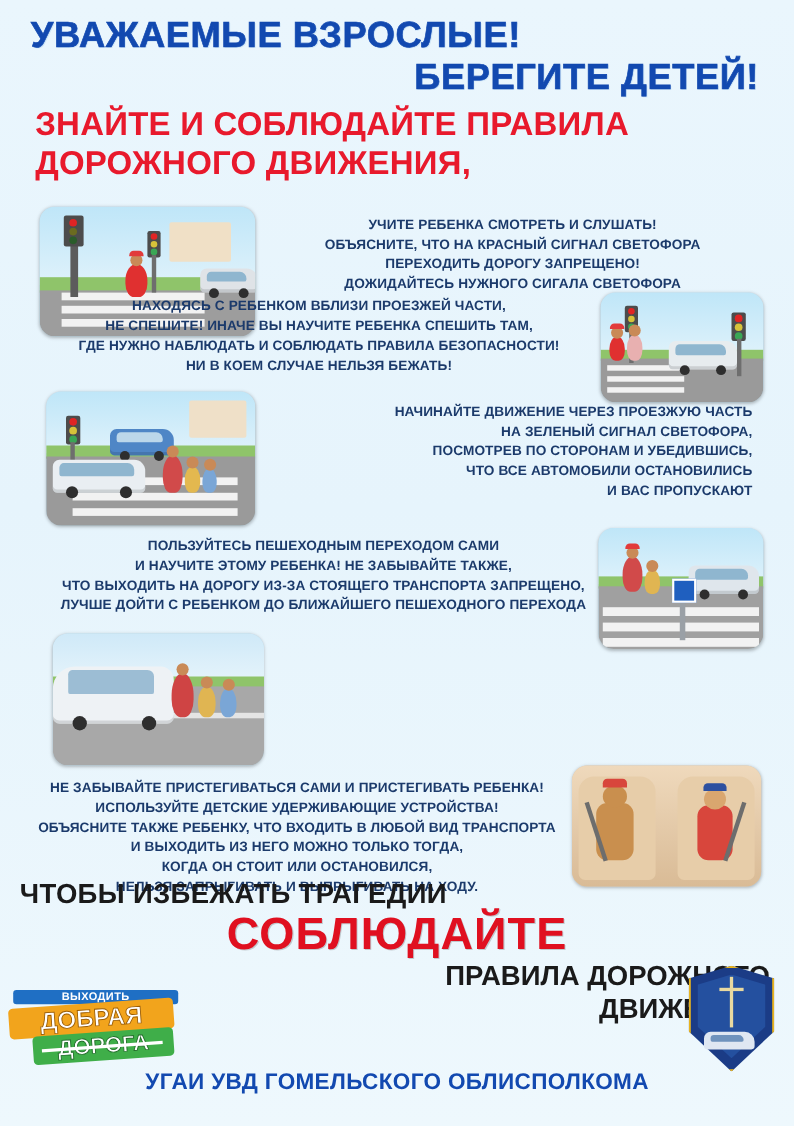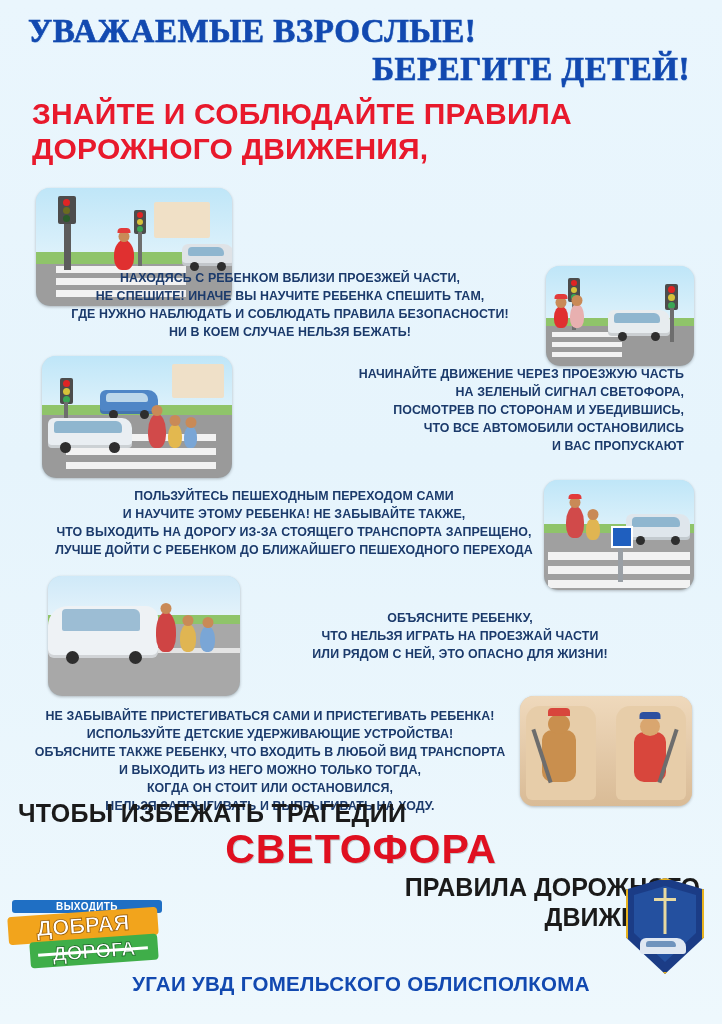--- a/index.html
+++ b/index.html
@@ -26,21 +26,20 @@
     padding: 14px 18px 4px 18px;
   }
   .hdr-line1, .hdr-line2 {
     color: #1249b0;
     font-weight: bold;
     font-size: 33px;
     letter-spacing: 0.5px;
     line-height: 1.08;
     -webkit-text-stroke: 0.6px #1249b0;
     text-shadow: 1px 1px 0 #cfe6f7;
-    font-family: Liberation Serif, serif;
   }
   .hdr-line1 { text-align: left; padding-left: 10px;}
   .hdr-line2 { text-align: right; padding-right: 14px; margin-top: 2px;}
 
   .subhdr {
     margin-top: 10px;
     padding: 0 14px;
   }
   .sub-line1, .sub-line2 {
     color: #e8192c;
@@ -281,20 +280,24 @@
         <div class="head"></div>
           <div class="cap"></div>
       </div>
       <div class="car" style="left:146px; top:56px; width:52px; height:22px; background:#dfe3e7;">
         <div class="win"></div>
         <div class="wheel" style="left:8px; bottom:-5px;"></div>
         <div class="wheel" style="right:8px; bottom:-5px;"></div>
       </div>
     </div>
 
+    <div class="para center" style="left:246px; top:18px; width:440px; white-space:pre-line;">УЧИТЕ РЕБЕНКА СМОТРЕТЬ И СЛУШАТЬ!
+ОБЪЯСНИТЕ, ЧТО НА КРАСНЫЙ СИГНАЛ СВЕТОФОРА
+ПЕРЕХОДИТЬ ДОРОГУ ЗАПРЕЩЕНО!
+ДОЖИДАЙТЕСЬ НУЖНОГО СИГАЛА СВЕТОФОРА</div>
 
     <div class="photo" style="right:28px; top:88px; width:148px; height:100px;">
       <div class="sky" style="height:58%;"></div>
       <div class="grass" style="top:52%; height:10%;"></div>
       <div class="road" style="top:60%; height:40%;"></div>
       <div class="zebra" style="left:6px; top:66px; width:70px; height:5px;"></div>
       <div class="zebra" style="left:6px; top:76px; width:70px; height:5px;"></div>
       <div class="zebra" style="left:6px; top:86px; width:70px; height:5px;"></div>
       <div class="tlight" style="left:22px; top:12px; height:24px; width:12px;">
         <div class="lamp" style="top:2px;left:2.5px;width:6px;height:6px;background:#e02424;"></div>
@@ -410,23 +413,20 @@
         <div class="head"></div>
       </div>
       <div class="kid" style="left:132px; top:48px; width:16px; height:28px; background:#e0b552;">
         <div class="head"></div>
       </div>
       <div class="kid" style="left:152px; top:50px; width:15px; height:26px; background:#7aa6d6;">
         <div class="head"></div>
       </div>
     </div>
 
-    <div class="para center" style="left:240px; top:432px; width:440px; white-space:pre-line;">ОБЪЯСНИТЕ РЕБЕНКУ,
-ЧТО НЕЛЬЗЯ ИГРАТЬ НА ПРОЕЗЖАЙ ЧАСТИ
-ИЛИ РЯДОМ С НЕЙ, ЭТО ОПАСНО ДЛЯ ЖИЗНИ!</div>
 
     <div class="photo" style="right:30px; top:518px; width:172px; height:110px; background:#e3c9a8;">
       <div style="position:absolute; inset:0; background:linear-gradient(180deg,#efd9bc 0%, #d9bb96 100%);"></div>
       <div style="position:absolute; left:6px; top:10px; width:70px; height:94px; background:#e7cda9; border-radius:14px 14px 6px 6px;"></div>
       <div style="position:absolute; right:6px; top:10px; width:70px; height:94px; background:#e7cda9; border-radius:14px 14px 6px 6px;"></div>
       <div class="kid" style="left:22px; top:34px; width:34px; height:52px; background:#c98f4e; border-radius:10px;">
         <div class="head" style="top:-16px; width:22px; height:20px; background:#c98f4e;"></div>
         <div class="cap" style="top:-22px; width:22px; height:8px; background:#d8463c;"></div>
       </div>
       <div class="kid" style="right:26px; top:36px; width:32px; height:50px; background:#d8463c; border-radius:10px;">
@@ -441,21 +441,21 @@
 ИСПОЛЬЗУЙТЕ ДЕТСКИЕ УДЕРЖИВАЮЩИЕ УСТРОЙСТВА!
 ОБЪЯСНИТЕ ТАКЖЕ РЕБЕНКУ, ЧТО ВХОДИТЬ В ЛЮБОЙ ВИД ТРАНСПОРТА
 И ВЫХОДИТЬ ИЗ НЕГО МОЖНО ТОЛЬКО ТОГДА,
 КОГДА ОН СТОИТ ИЛИ ОСТАНОВИЛСЯ,
 НЕЛЬЗЯ ЗАПРЫГИВАТЬ И ВЫПРЫГИВАТЬ НА ХОДУ.</div>
 
   </div>
 
   <div class="footer">
     <div class="f-line1">ЧТОБЫ ИЗБЕЖАТЬ ТРАГЕДИИ</div>
-    <div class="f-line2">СВЕТОФОРА</div>
+    <div class="f-line2">СОБЛЮДАЙТЕ</div>
     <div class="f-line3" style="white-space:pre-line;">ПРАВИЛА ДОРОЖНОГО
 ДВИЖЕНИЯ!</div>
 
     <div class="logo">
       <div class="band1">ВЫХОДИТЬ</div>
       <div class="band2">ДОБРАЯ</div>
       <div class="band3">ДОРОГА</div>
       <div class="dash"></div>
     </div>
 

